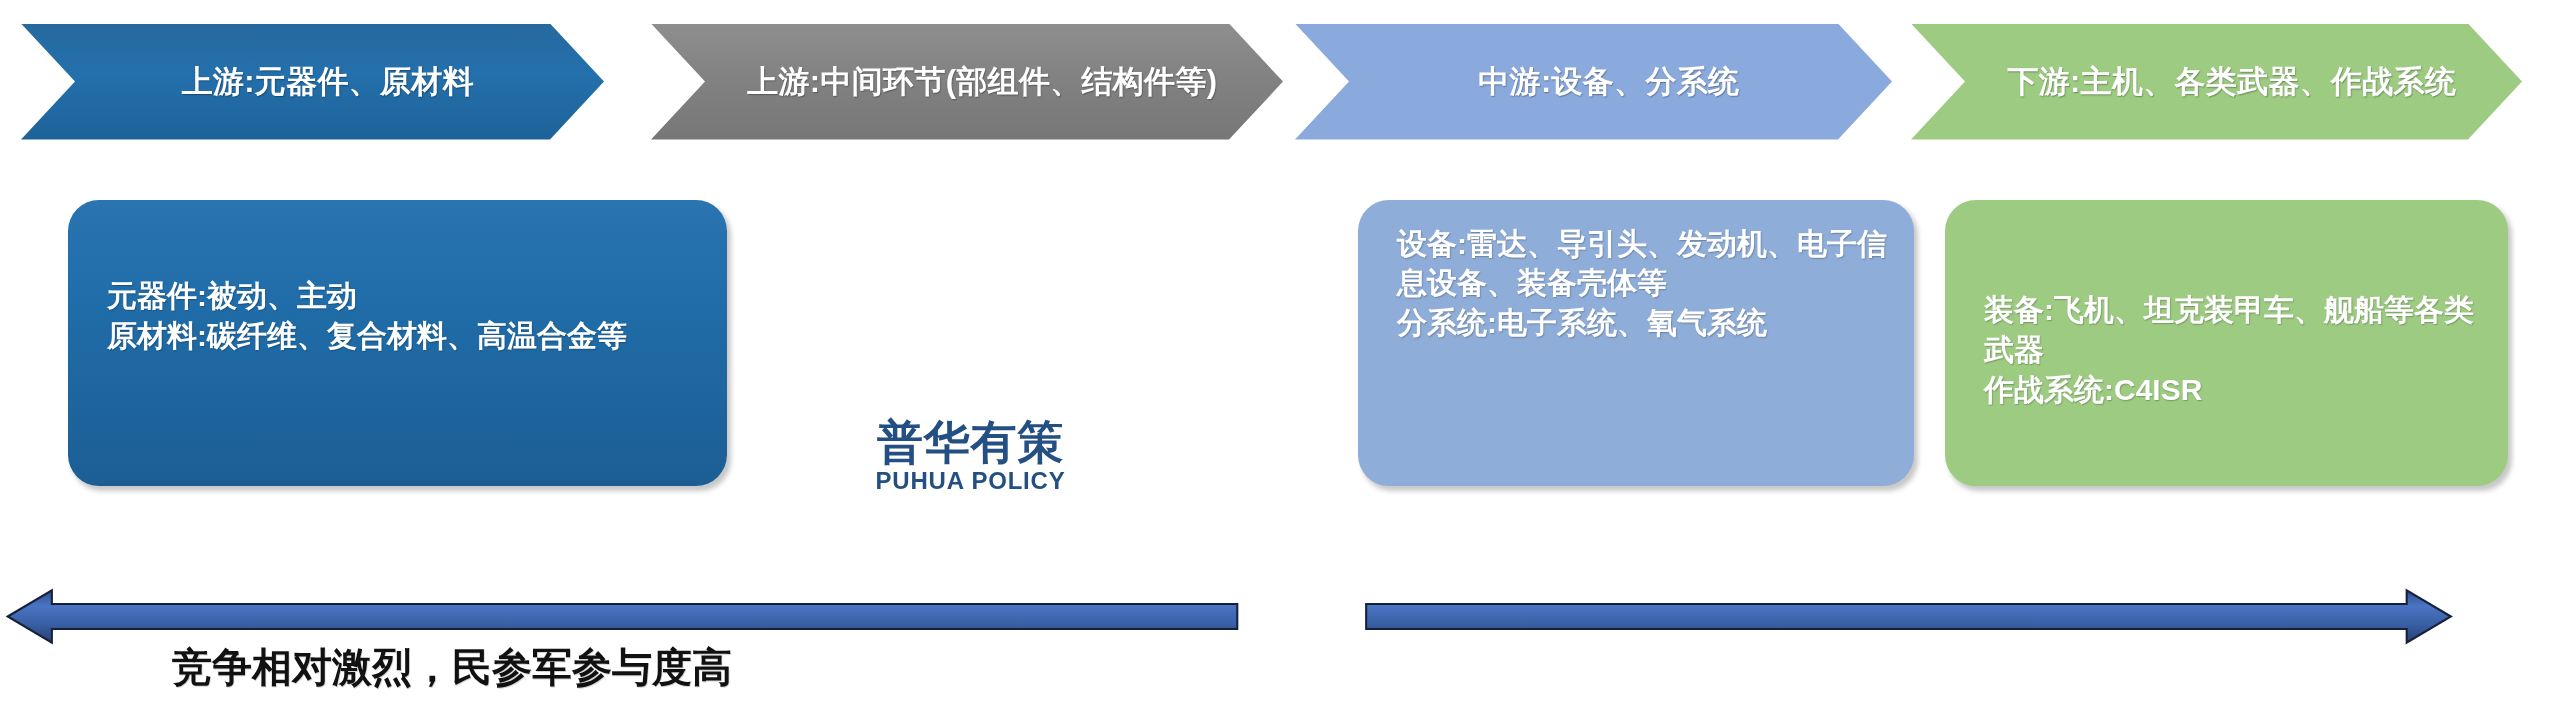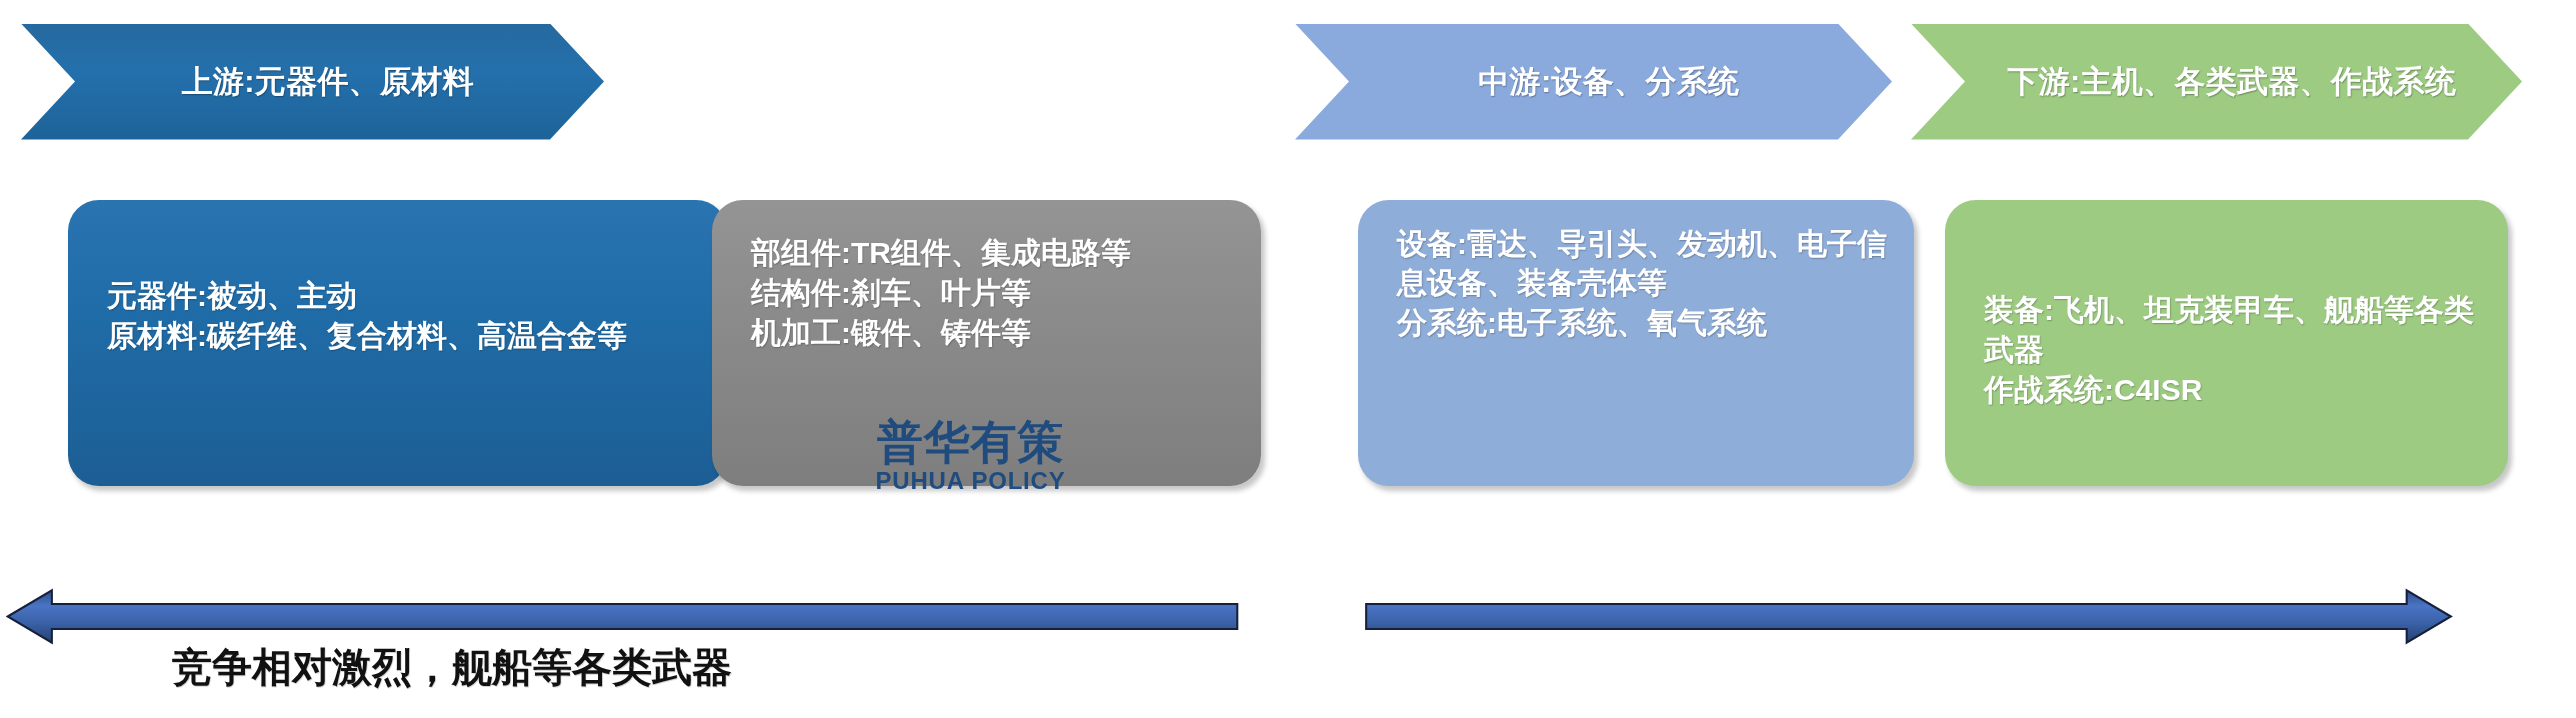--- a/index.html
+++ b/index.html
@@ -95,35 +95,33 @@
   .cap-right{left:1521px;top:640px;}
 </style>
 </head>
 <body>
 
 <div class="stage">
 
   <div class="chev chev1">
     <div class="chev-label">上游:元器件、原材料</div>
   </div>
+  <div class="chev chev2">
+    <div class="chev-label">上游:中间环节(部组件、结构件等)</div>
+  </div>
   <div class="chev chev3">
     <div class="chev-label">中游:设备、分系统</div>
   </div>
   <div class="chev chev4">
     <div class="chev-label">下游:主机、各类武器、作战系统</div>
   </div>
 
   <div class="cbox box1">
     <div class="ctext">元器件:被动、主动
 原材料:碳纤维、复合材料、高温合金等</div>
-  </div>
-  <div class="cbox box2">
-    <div class="ctext">部组件:TR组件、集成电路等
-结构件:刹车、叶片等
-机加工:锻件、铸件等</div>
   </div>
   <div class="cbox box3">
     <div class="ctext">设备:雷达、导引头、发动机、电子信息设备、装备壳体等
 分系统:电子系统、氧气系统</div>
   </div>
   <div class="cbox box4">
     <div class="ctext">装备:飞机、坦克装甲车、舰船等各类武器
 作战系统:C4ISR</div>
   </div>
 
@@ -138,21 +136,21 @@
         <linearGradient id="agL" x1="0" y1="0" x2="0" y2="1">
           <stop offset="0%" stop-color="#2f4f8c"></stop>
           <stop offset="30%" stop-color="#4a74c4"></stop>
           <stop offset="62%" stop-color="#3a62a8"></stop>
           <stop offset="100%" stop-color="#27406f"></stop>
         </linearGradient>
       </defs>
       <polygon points="4,50 68,12 68,32 1786,32 1786,68 68,68 68,88" fill="url(#agL)" stroke="#16203a" stroke-width="3"></polygon>
     </svg>
   </div>
-  <div class="cap cap-left">竞争相对激烈，舰船等各类武器</div>
+  <div class="cap cap-left">竞争相对激烈，民参军参与度高</div>
 
   <div class="arrow-wrap arrow-right">
     <svg class="arrow-svg" width="1097" height="69" viewBox="0 0 1580 100">
       <defs>
         <linearGradient id="agR" x1="0" y1="0" x2="0" y2="1">
           <stop offset="0%" stop-color="#2f4f8c"></stop>
           <stop offset="30%" stop-color="#4a74c4"></stop>
           <stop offset="62%" stop-color="#3a62a8"></stop>
           <stop offset="100%" stop-color="#27406f"></stop>
         </linearGradient>

